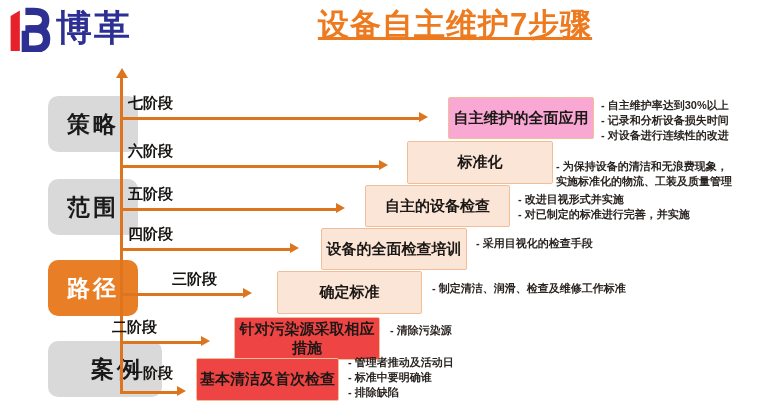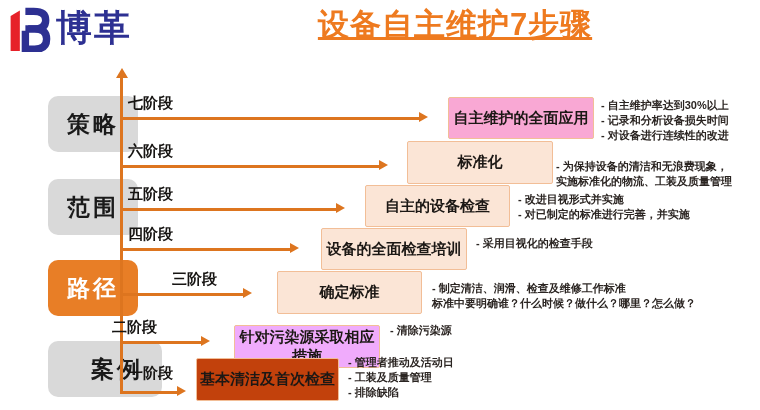--- a/index.html
+++ b/index.html
@@ -99,36 +99,35 @@
         <div>- 采用目视化的检查手段</div>
       </div>
       <div class="abs stage-label" style="left: 128px; top: 270px; margin-left: 44px;">三阶段</div>
       <div class="abs stage-line" style="left: 120px; top: 293px; width: 124px; background: rgb(221, 117, 31);"></div>
       <div class="abs stage-head" style="left: 243px; top: 288px; border-left: 9px solid rgb(221, 117, 31);"></div>
       <div class="abs stage-box" style="left: 277px; top: 271px; width: 145px; height: 43px; background: rgb(251, 229, 214); border: 1.5px solid rgb(242, 190, 151);">
         <span>确定标准</span>
       </div>
       <div class="abs stage-notes" style="left: 432px; top: 281px;">
         <div>- 制定清洁、润滑、检查及维修工作标准</div>
-        <div>标准中要明确谁？什么时候？做什么？哪里？怎么做？</div>
       </div>
       <div class="abs stage-label" style="left: 112px; top: 318px;">二阶段</div>
       <div class="abs stage-line" style="left: 120px; top: 341px; width: 82px; background: rgb(221, 117, 31);"></div>
       <div class="abs stage-head" style="left: 201px; top: 336px; border-left: 9px solid rgb(221, 117, 31);"></div>
-      <div class="abs stage-box" style="left: 234px; top: 325px; width: 146px; height: 43px; background: #f0abfc; border: 1.5px solid rgb(242, 190, 151);">
+      <div class="abs stage-box" style="left: 234px; top: 317px; width: 146px; height: 43px; background: #ef4444; border: 1.5px solid rgb(242, 190, 151);">
         <span>针对污染源采取相应措施</span>
       </div>
       <div class="abs stage-notes" style="left: 390px; top: 323px;">
         <div>- 清除污染源</div>
       </div>
       <div class="abs stage-label" style="left: 128px; top: 364px;">一阶段</div>
       <div class="abs stage-line" style="left: 120px; top: 391px; width: 58px; background: rgb(221, 117, 31);"></div>
       <div class="abs stage-head" style="left: 177px; top: 386px; border-left: 9px solid rgb(221, 117, 31);"></div>
-      <div class="abs stage-box" style="left: 196px; top: 358px; width: 143px; height: 43px; background: #c2410c; border: 1.5px solid rgb(242, 190, 151);">
+      <div class="abs stage-box" style="left: 196px; top: 358px; width: 143px; height: 43px; background: #ef4444; border: 1.5px solid rgb(242, 190, 151);">
         <span>基本清洁及首次检查</span>
       </div>
       <div class="abs stage-notes" style="left: 348px; top: 355px;">
         <div>- 管理者推动及活动日</div>
-        <div>- 工装及质量管理</div>
+        <div>- 标准中要明确谁</div>
         <div>- 排除缺陷</div>
       </div>
     </div>
 </div>
 
 </body></html>

